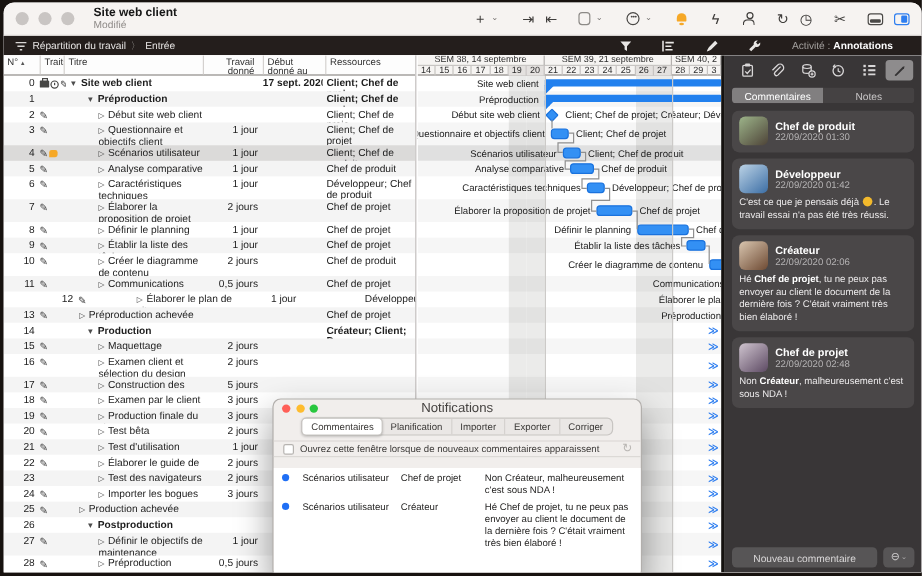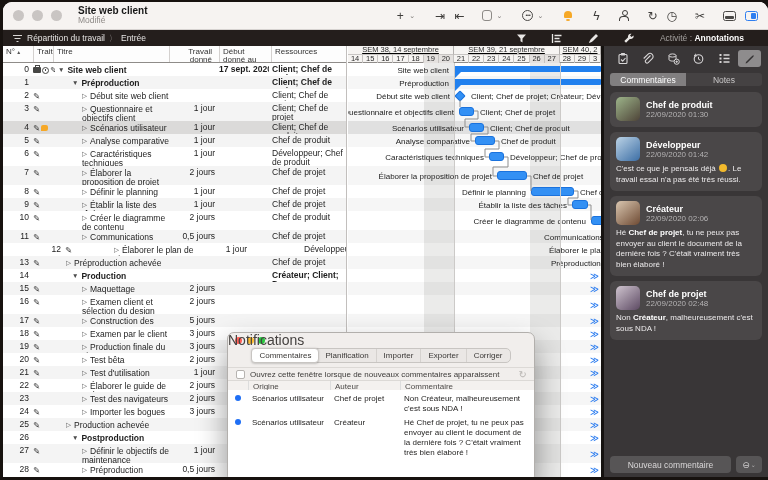--- a/index.html
+++ b/index.html
@@ -66,21 +66,21 @@
   .pencil-icon{font-size:8.5px;line-height:8px;color:#3b3b3b;}
   .briefcase-icon{width:8px;height:6px;background:#474745;border-radius:1px;margin-top:1.5px;position:relative;}
   .briefcase-icon::before{content:'';position:absolute;left:2px;top:-2px;width:3px;height:2px;border:1px solid #474745;border-bottom:none;}
   .clock-icon{width:7px;height:7px;border:1.2px solid #474745;border-radius:50%;margin-top:1px;position:relative;}
   .clock-icon::before{content:'';position:absolute;left:2px;top:1px;width:1px;height:2.5px;background:#474745;}
   .comment-icon{width:7px;height:6px;background:#f6a827;border-radius:2px 2px 2px 0;margin-top:1.5px;}
 
   
   .gantt-pane{position:absolute;left:345px;top:0;width:253px;bottom:0;overflow:hidden;background:#fff;}
   .g-head{position:absolute;left:0;top:0;right:0;height:17px;background:#f6f4f2;border-bottom:1px solid #8f8c89;z-index:2;}
-  .g-weeks{display:flex;height:8.5px;text-decoration:underline;}
+  .g-weeks{display:flex;height:8.5px;}
   .g-week{font-size:7.5px;color:#2c2c2c;text-align:center;line-height:8.5px;border-right:1px solid #b3b0ae;border-bottom:1px solid #c8c5c3;overflow:hidden;white-space:nowrap;flex:none;}
   .g-days{display:flex;height:8.5px;}
   .g-day{width:15.14px;font-size:7.5px;color:#2c2c2c;text-align:center;line-height:8px;border-right:1px solid #c6c3c1;flex:none;overflow:hidden;}
   .g-day.we{background:#e4e1df;}
   .g-body{position:absolute;left:0;top:17px;right:0;bottom:0;}
   .band{position:absolute;top:0;bottom:0;background:#ebebea;}
   .wline{position:absolute;top:0;bottom:0;width:1px;background:#cccac8;}
   .grows{position:absolute;left:0;top:0;right:0;}
   .g-row{position:relative;}
   .g-row.odd{background:rgba(0,0,0,.035);}
@@ -122,21 +122,21 @@
   .new-btn{flex:1;height:17px;background:#575556;border-radius:4px;color:#dad8d9;font-size:8.5px;display:flex;align-items:center;justify-content:center;}
   .collapse-btn{width:26px;height:17px;background:#575556;border-radius:4px;color:#cfcdce;font-size:9px;display:flex;align-items:center;justify-content:center;gap:1px;}
   .collapse-btn .cv{font-size:6px;color:#b5b3b4;}
 
   
   .notif{position:absolute;left:224px;top:286px;width:308px;height:150px;background:#f1eeec;
     border:1px solid #b2afac;border-radius:7px;box-shadow:0 14px 30px rgba(0,0,0,.4);z-index:50;overflow:hidden;}
   .n-title{height:14px;position:relative;display:flex;align-items:center;padding:0 7px;}
   .n-light{width:7px;height:7px;border-radius:50%;margin-right:4.5px;flex:none;}
   .nl-r{background:#ff5f57;} .nl-y{background:#febc2e;} .nl-g{background:#29c73f;}
-  .n-tt{position:absolute;left:0;right:0;text-align:left;font-size:14px;color:#454240;}
+  .n-tt{position:absolute;left:0;right:0;text-align:center;font-size:11px;color:#454240;}
   .n-tabs{display:flex;justify-content:center;margin-top:1px;}
   .seg{display:flex;border:1px solid #c8c5c2;border-radius:5px;background:#eae7e5;}
   .seg span{padding:2px 7px;font-size:8px;color:#3a3836;border-right:1px solid #d5d2cf;white-space:nowrap;}
   .seg span:last-child{border-right:none;}
   .seg span.on{background:#fff;border:1px solid #c8c5c2;border-radius:4px;margin:-1px;box-shadow:0 .5px 2px rgba(0,0,0,.18);}
   .n-check{display:flex;align-items:center;gap:5px;margin-top:4px;height:14px;padding:0 8px;border-top:1px solid #dcd9d6;border-bottom:1px solid #dcd9d6;position:relative;font-size:8px;color:#3c3a38;}
   .cb{width:9px;height:9px;border:1px solid #b6b3b0;border-radius:2px;background:#fff;flex:none;}
   .n-refresh{position:absolute;right:7px;color:#b9b6b3;font-size:10px;}
   .n-thead{display:flex;height:12px;align-items:center;background:#f4f1ef;border-bottom:1px solid #dbd8d5;font-size:8px;color:#4c4947;}
   .n-list{position:absolute;left:0;right:0;bottom:0;top:57px;background:#fff;overflow:hidden;}
@@ -773,26 +773,20 @@
             <span>Importer</span>
             <span>Exporter</span>
             <span>Corriger</span>
           </span>
         </div>
       <div class="n-check">
         <span class="cb"></span>
         <span>Ouvrez cette fenêtre lorsque de nouveaux commentaires apparaissent</span>
         <span class="n-refresh">↻</span>
       </div>
-      <div class="n-thead" id="nthead">
-          <span class="ncol1"></span>
-          <span class="ncol2 nhd">Origine</span>
-          <span class="ncol3 nhd">Auteur</span>
-          <span class="ncol4 nhd">Commentaire</span>
-        </div>
       <div class="n-list" id="nlist">
           <div class="n-row">
             <span class="ncol1"><span class="dot"></span></span>
             <span class="ncol2">Scénarios utilisateur</span>
             <span class="ncol3">Chef de projet</span>
             <span class="ncol4">Non Créateur, malheureusement c'est sous NDA !</span>
           </div>
           <div class="n-row">
             <span class="ncol1"><span class="dot"></span></span>
             <span class="ncol2">Scénarios utilisateur</span>

